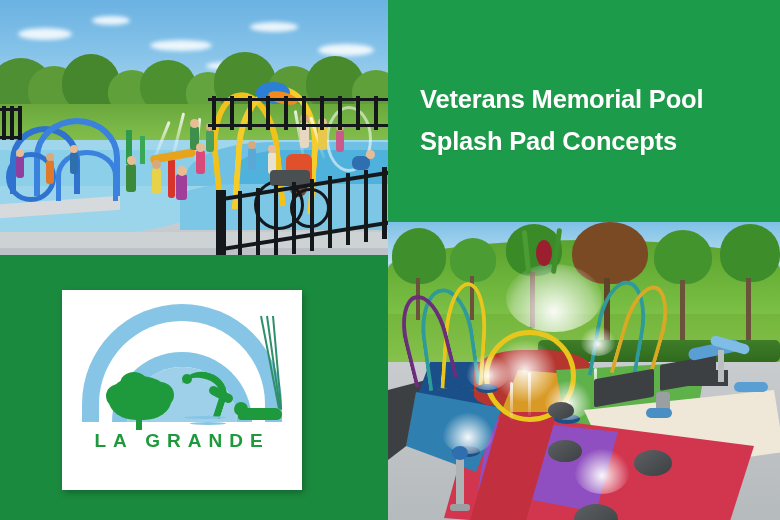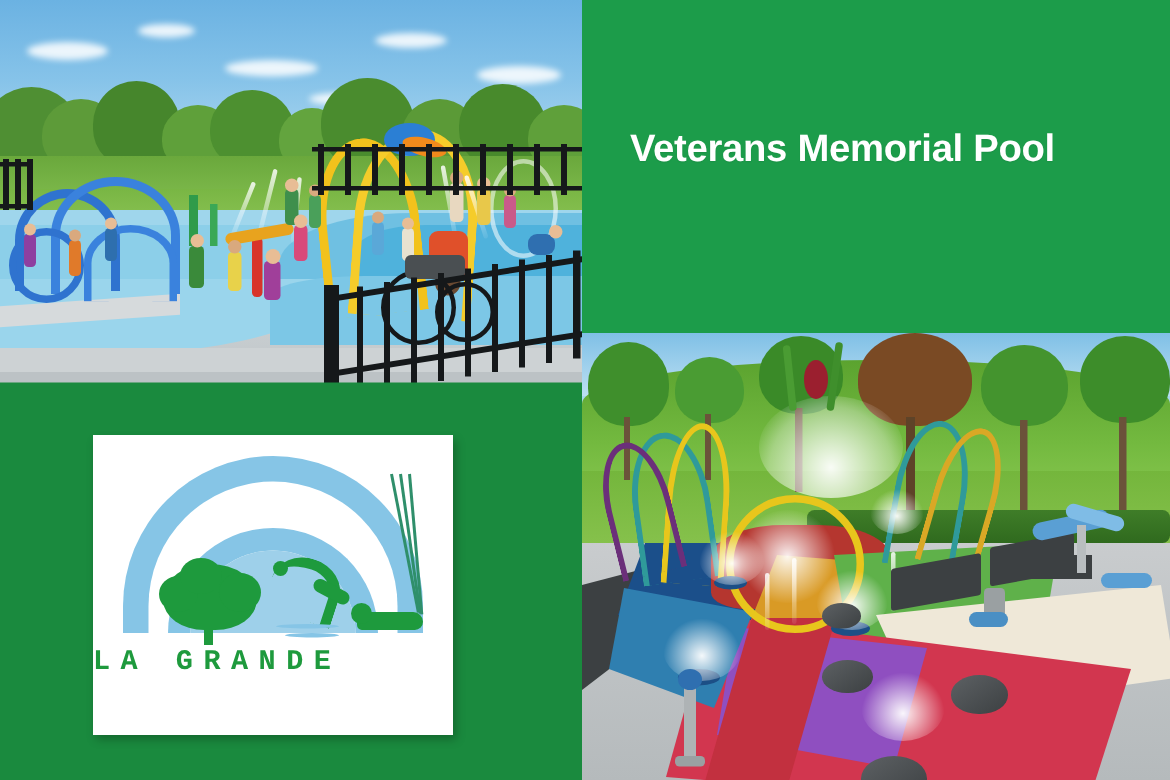--- a/index.html
+++ b/index.html
@@ -98,23 +98,23 @@
   .logo-base{position:absolute;left:20px;top:132px;width:200px;height:9px;background:#ffffff;}
   .logo-tree-canopy{position:absolute;left:47px;top:86px;width:62px;height:44px;
     background:#1e9a3d;border-radius:50% 50% 44% 44%;}
   .logo-tree-blob{position:absolute;border-radius:50%;background:#1e9a3d;}
   .logo-tree-trunk{position:absolute;left:74px;top:120px;width:6px;height:20px;background:#1e9a3d;}
   .logo-diver{position:absolute;left:118px;top:82px;width:58px;height:40px;}
   .logo-wave{position:absolute;background:#86c5e6;border-radius:50%;height:3px;}
   .logo-swing-rope{position:absolute;width:2px;background:#2f8f6b;transform-origin:top center;}
   .logo-swing-seat{position:absolute;left:176px;top:118px;width:44px;height:12px;
     background:#1e9a3d;border-radius:8px 12px 10px 6px;}
-  .logo-text1{position:absolute;left:0;top:140px;width:240px;text-align:left;
+  .logo-text1{position:absolute;left:0;top:140px;width:240px;text-align:center;
     color:#1e9a3d;font-weight:bold;font-size:19px;letter-spacing:7px;
-    font-family:Liberation Mono, monospace;}
+    font-family:Liberation Sans, sans-serif;}
   .logo-text2{position:absolute;left:0;top:162px;width:240px;text-align:center;
     color:#86c5e6;font-weight:bold;font-size:25px;letter-spacing:0px;
     font-family:"DejaVu Sans",sans-serif;-webkit-text-stroke:0.5px #86c5e6;}
 </style>
 </head>
 <body>
 
 <div id="stage">
 
   <div class="panel img-tl">
@@ -254,20 +254,21 @@
       <div class="fence-post" style="left:166px;top:-3px;height:72px;width:5px;"></div>
       <div style="position:absolute;left:0px;top:20px;width:10px;height:80px;background:#15181a;"></div>
     </div>
   </div>
 
   <div class="panel green-bl"></div>
 
   <div class="panel green-tr">
     <div class="title-block">
       <span class="title-line">Veterans Memorial Pool</span>
+      <span class="title-line">Splash Pad Concepts</span>
     </div>
   </div>
 
   <div class="panel img-br">
     <div class="br-sky"></div>
     <div class="br-hill"></div>
     <div class="br-lawn"></div>
 
     <div class="tree" style="left:4px;top:6px;width:54px;height:56px;background:#3f8f2c;"></div>
     <div class="trunk" style="left:28px;top:56px;width:4px;height:42px;background:#6b523a;"></div>

